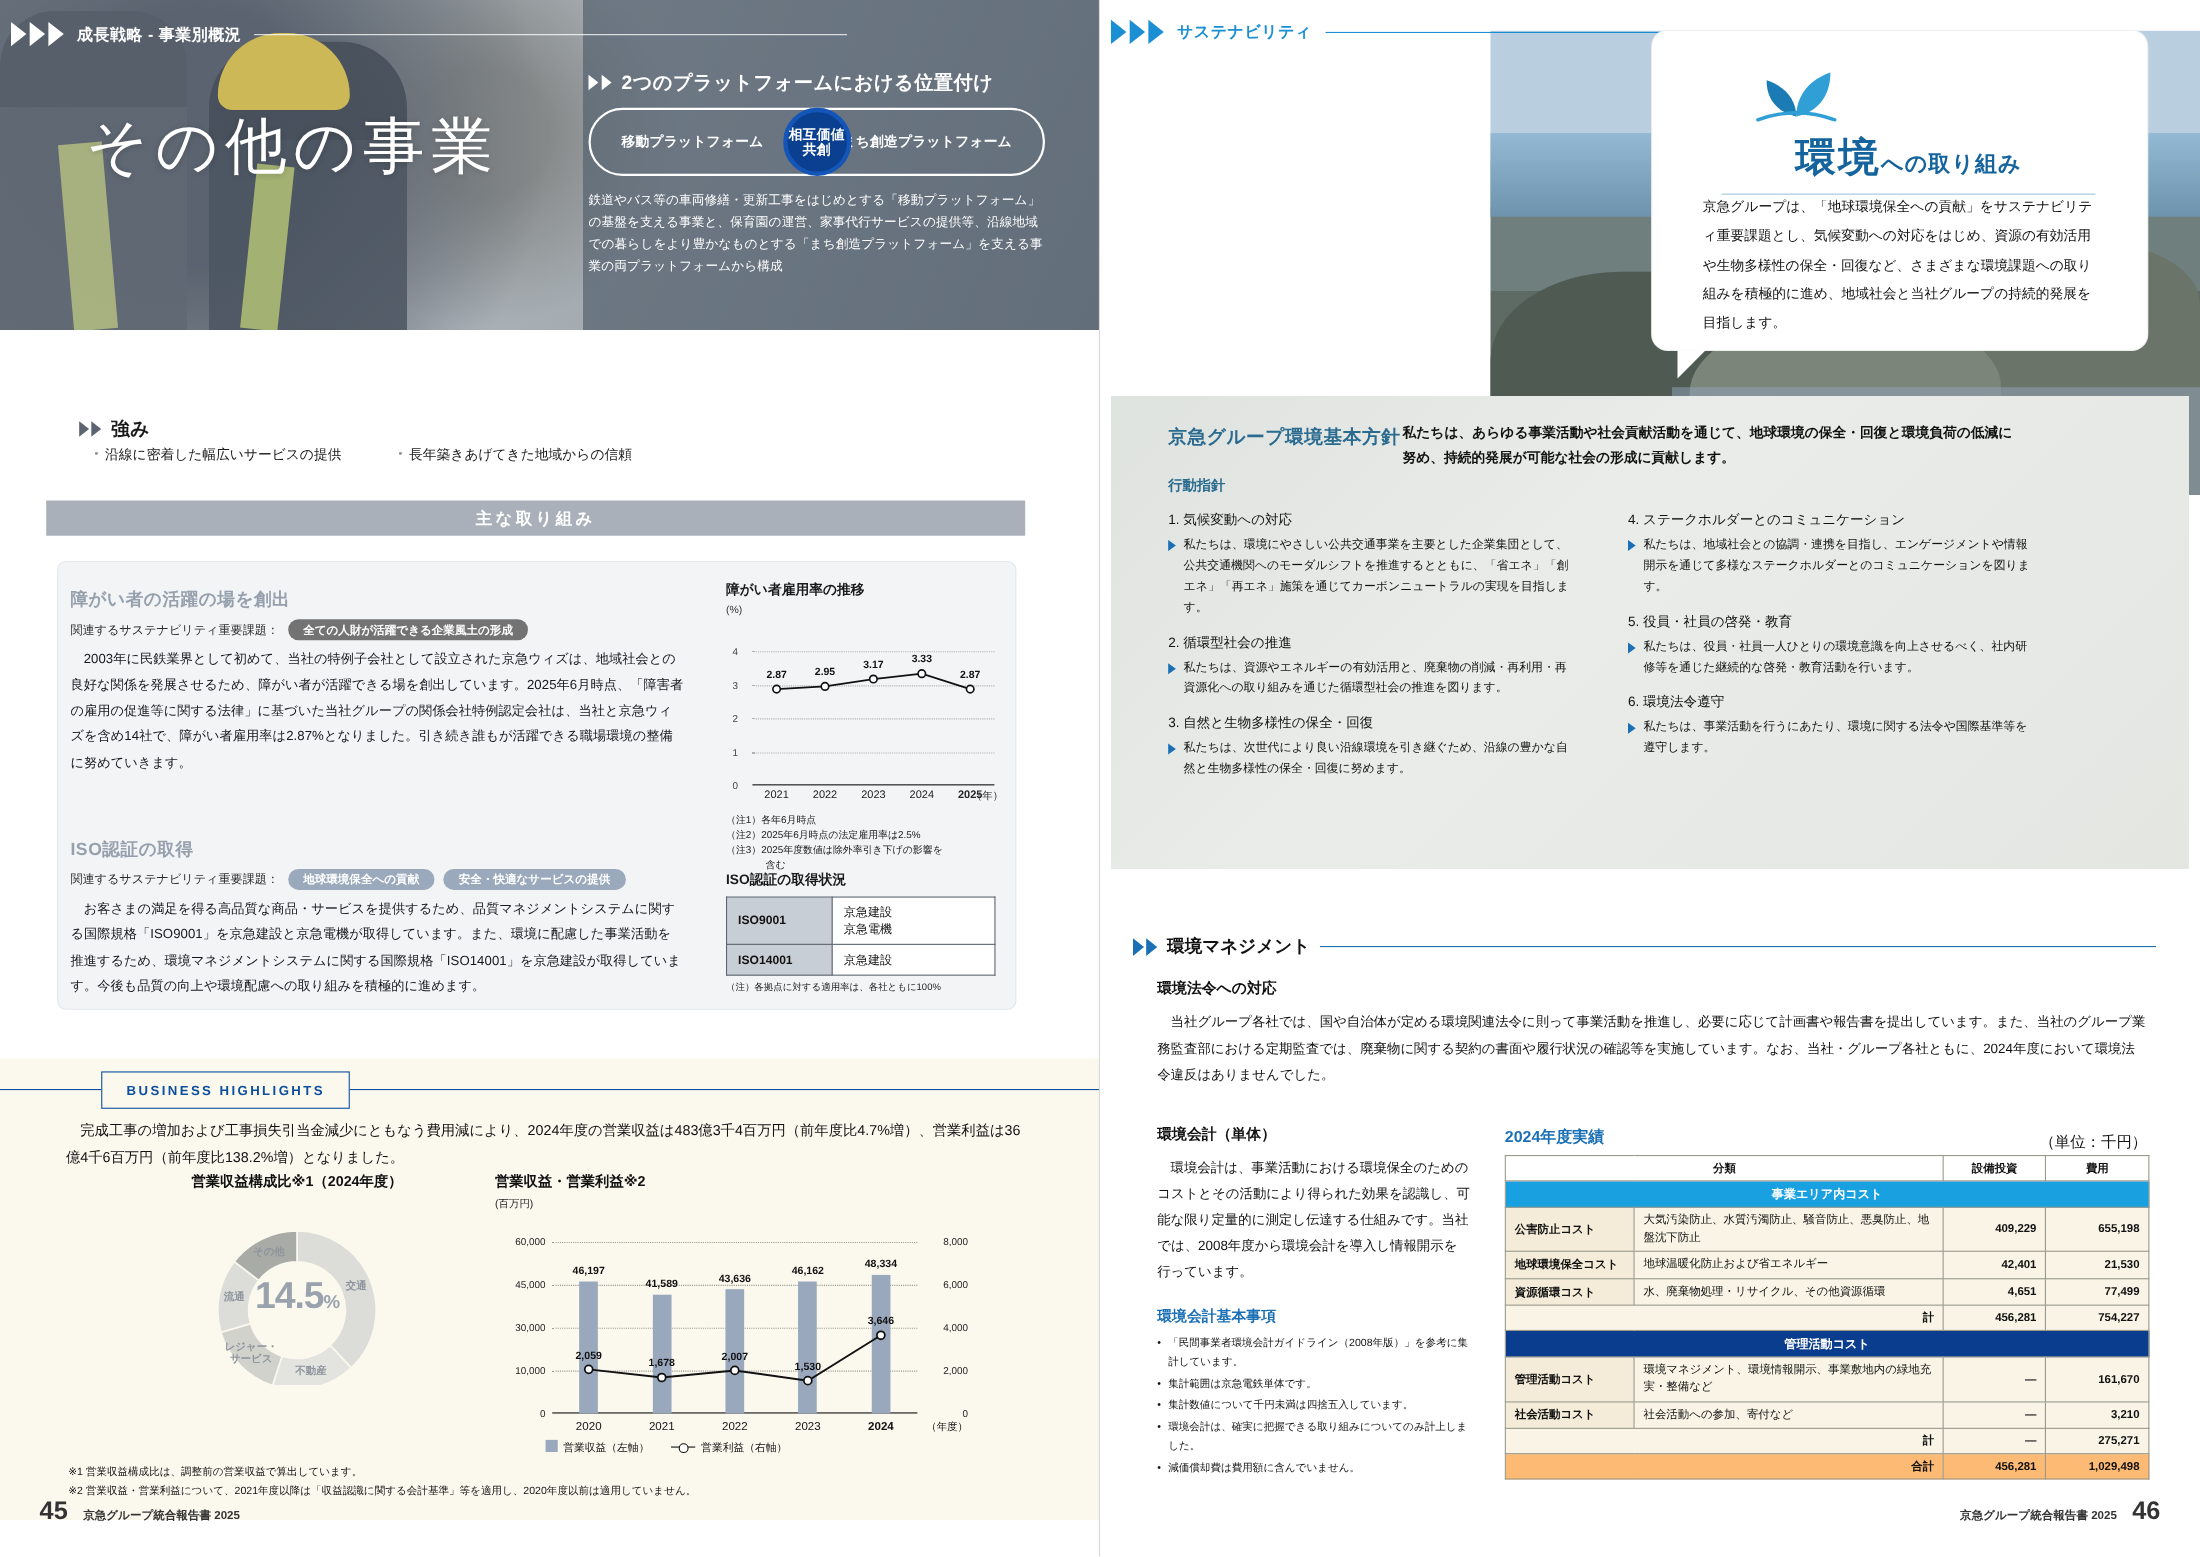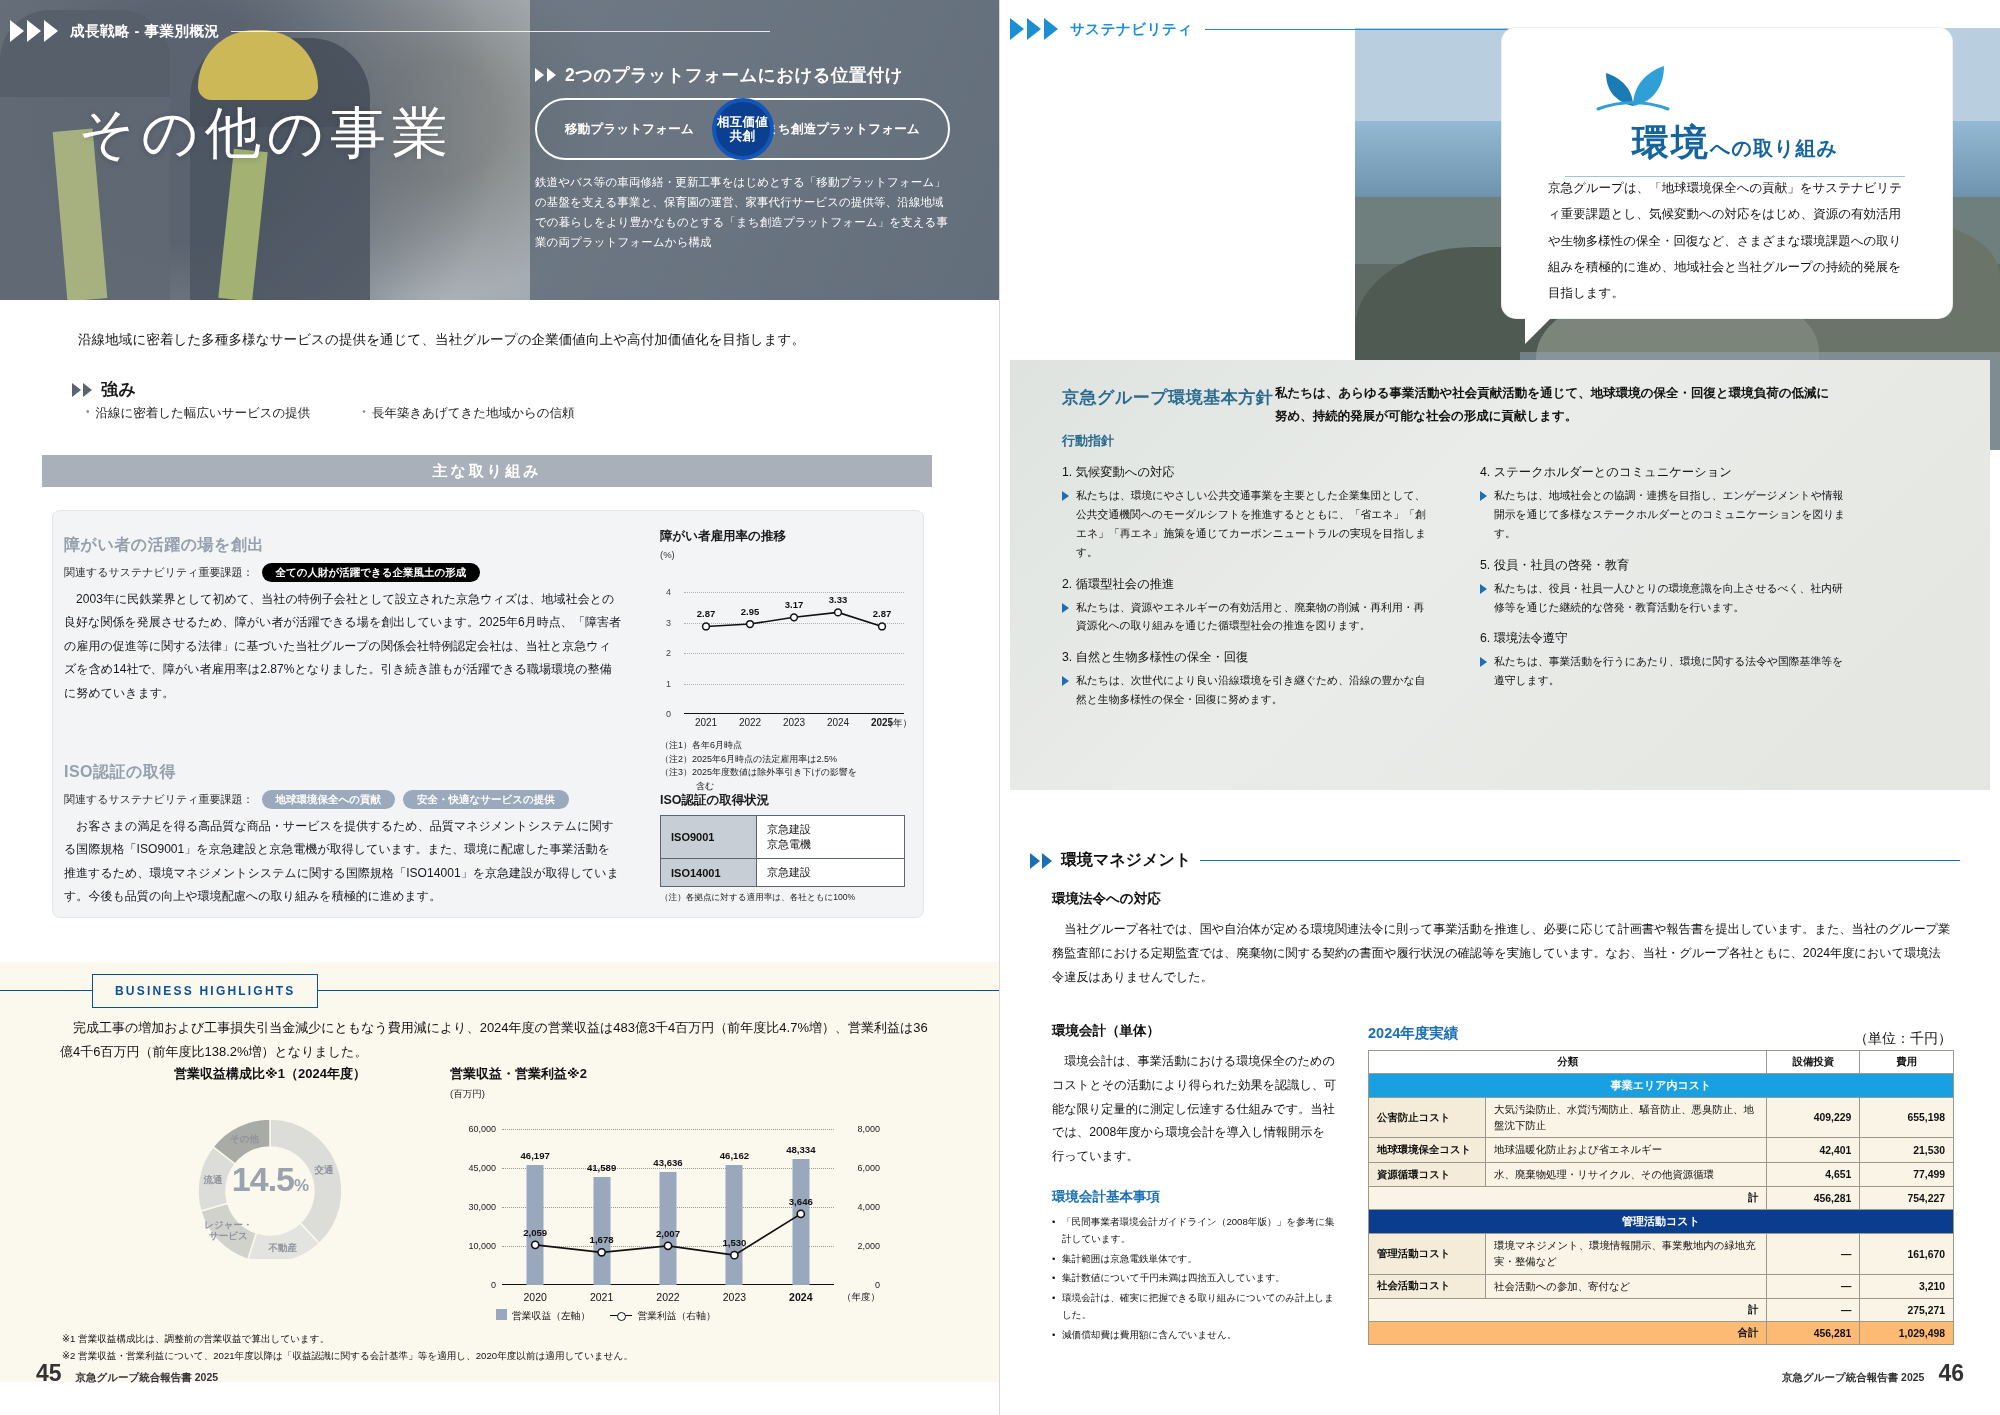--- a/index.html
+++ b/index.html
@@ -114,21 +114,21 @@
     position: absolute; left: 52px; top: 510px; width: 872px; height: 408px;
     background: #f2f4f6; border-radius: 8px; border: 1px solid #e3e6e9;
   }
   .panel-h1 { position: absolute; left: 64px; top: 535px; font-size: 16px; font-weight: bold; color: #96a0ad; letter-spacing: .5px; }
   .panel-h2 { position: absolute; left: 64px; top: 762px; font-size: 16px; font-weight: bold; color: #96a0ad; letter-spacing: .5px; }
   .issue-row { position: absolute; display: flex; align-items: center; gap: 8px; }
   .issue-label { font-size: 11px; color: #2b2b2b; }
   .tag {
     display: inline-flex; align-items: center; justify-content: center;
     height: 19px; padding: 0 14px; border-radius: 10px;
-    background: #000000; color: #fff; font-size: 10.5px; font-weight: bold; white-space: nowrap;
+    background: #737373; color: #fff; font-size: 10.5px; font-weight: bold; white-space: nowrap;
   }
   .tag.blue { background: #9aa9bb; }
   .body-para {
     position: absolute; font-size: 12px; line-height: 1.95; color: #15181c; letter-spacing: .05px;
   }
 
   
   .chartcard {
     position: absolute; left: 660px; top: 528px; width: 252px; height: 262px;
   }
@@ -330,21 +330,20 @@
         <div class="plat-badge">
           <span>相互価値</span>
           <span>共創</span>
         </div>
         <span>まち創造プラットフォーム</span>
       </div>
 
       <div class="plat-desc">鉄道やバス等の車両修繕・更新工事をはじめとする「移動プラットフォーム」の基盤を支える事業と、保育園の運営、家事代行サービスの提供等、沿線地域での暮らしをより豊かなものとする「まち創造プラットフォーム」を支える事業の両プラットフォームから構成</div>
     </div>
 
-    <div class="lead-text">沿線地域に密着した多種多様なサービスの提供を通じて、当社グループの企業価値向上や高付加価値化を目指します。</div>
 
     <div class="sec-head" style="left:72px; top:378px;">
       <span class="chev-dark">
           <i></i>
           <i></i>
         </span>
       <span class="sec-head-text">強み</span>
     </div>
 
     <div class="strength-list">

